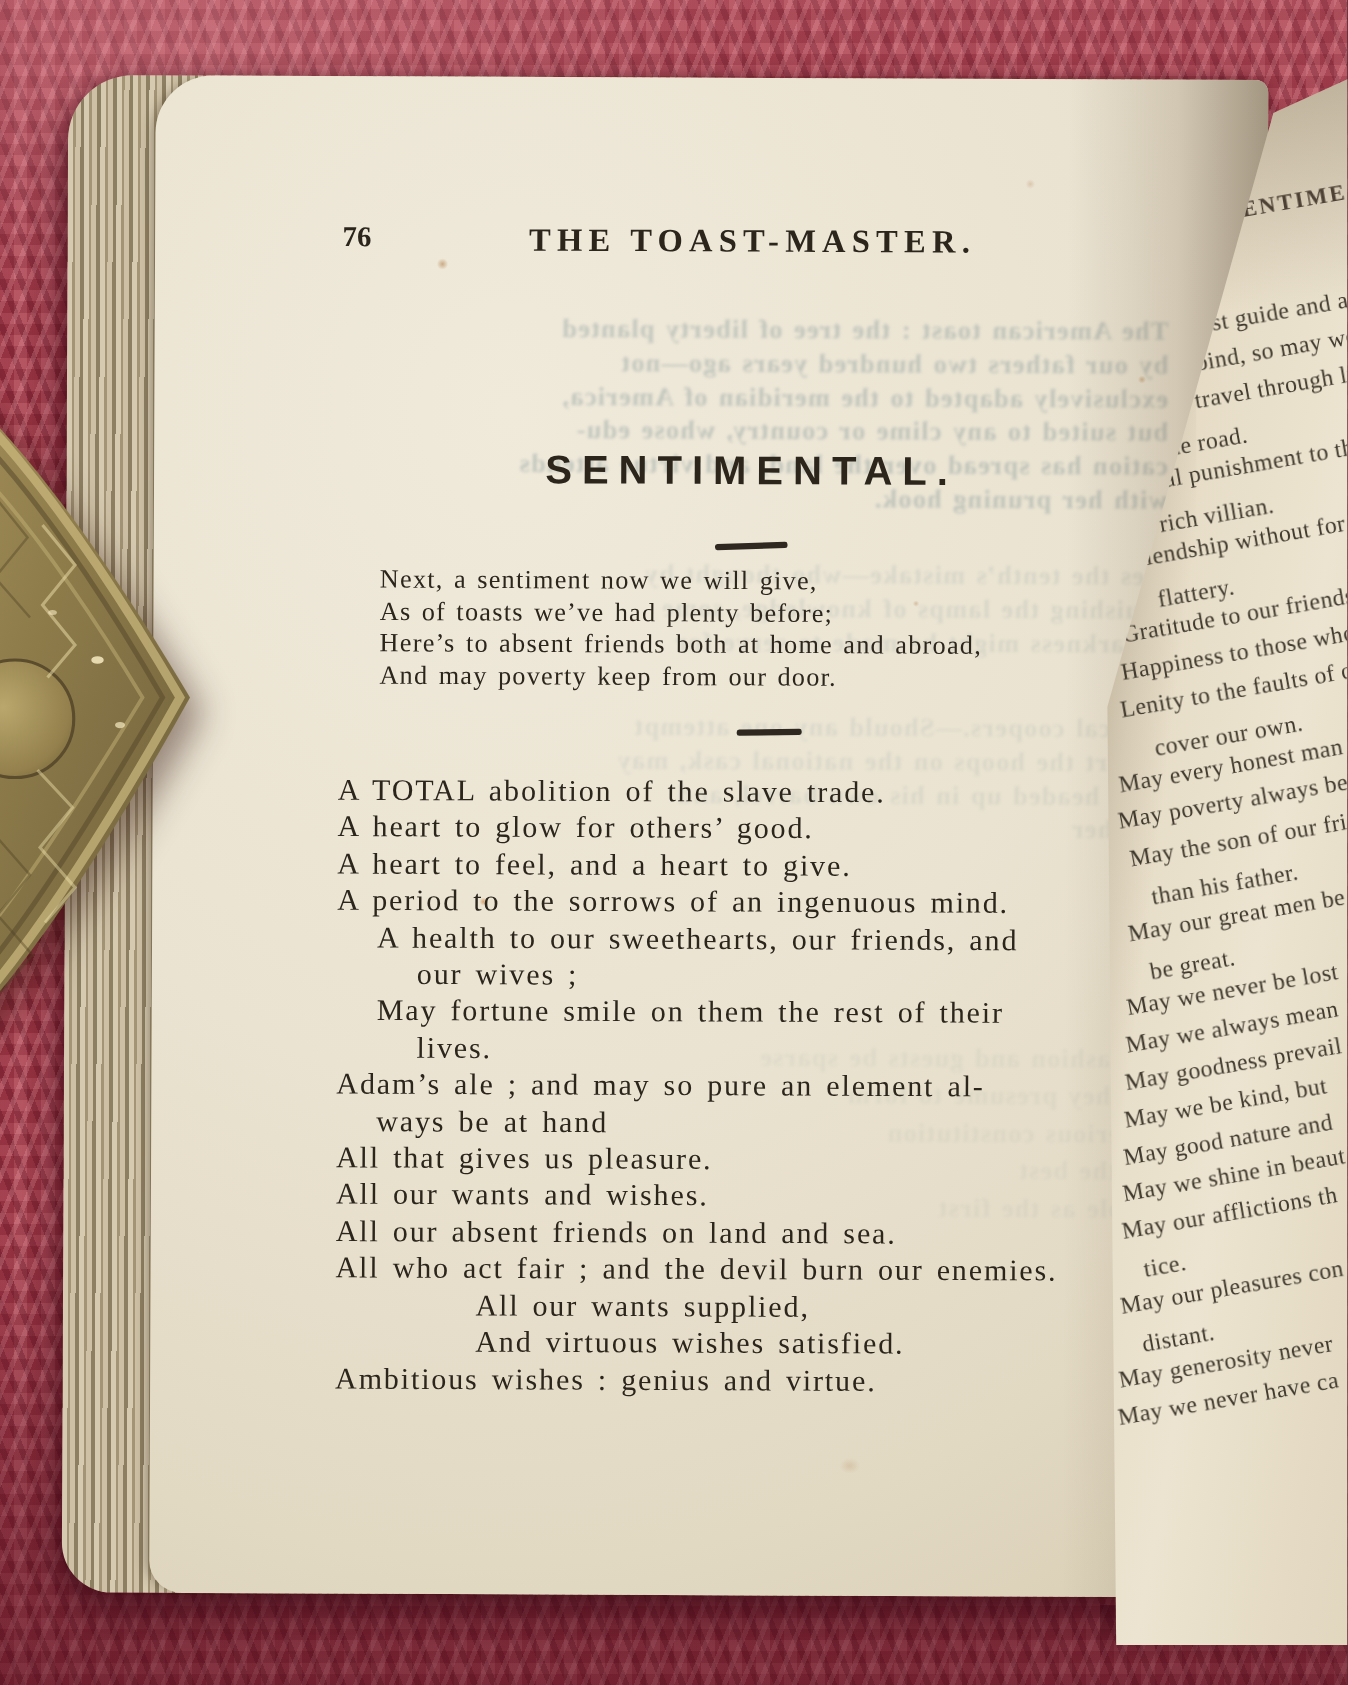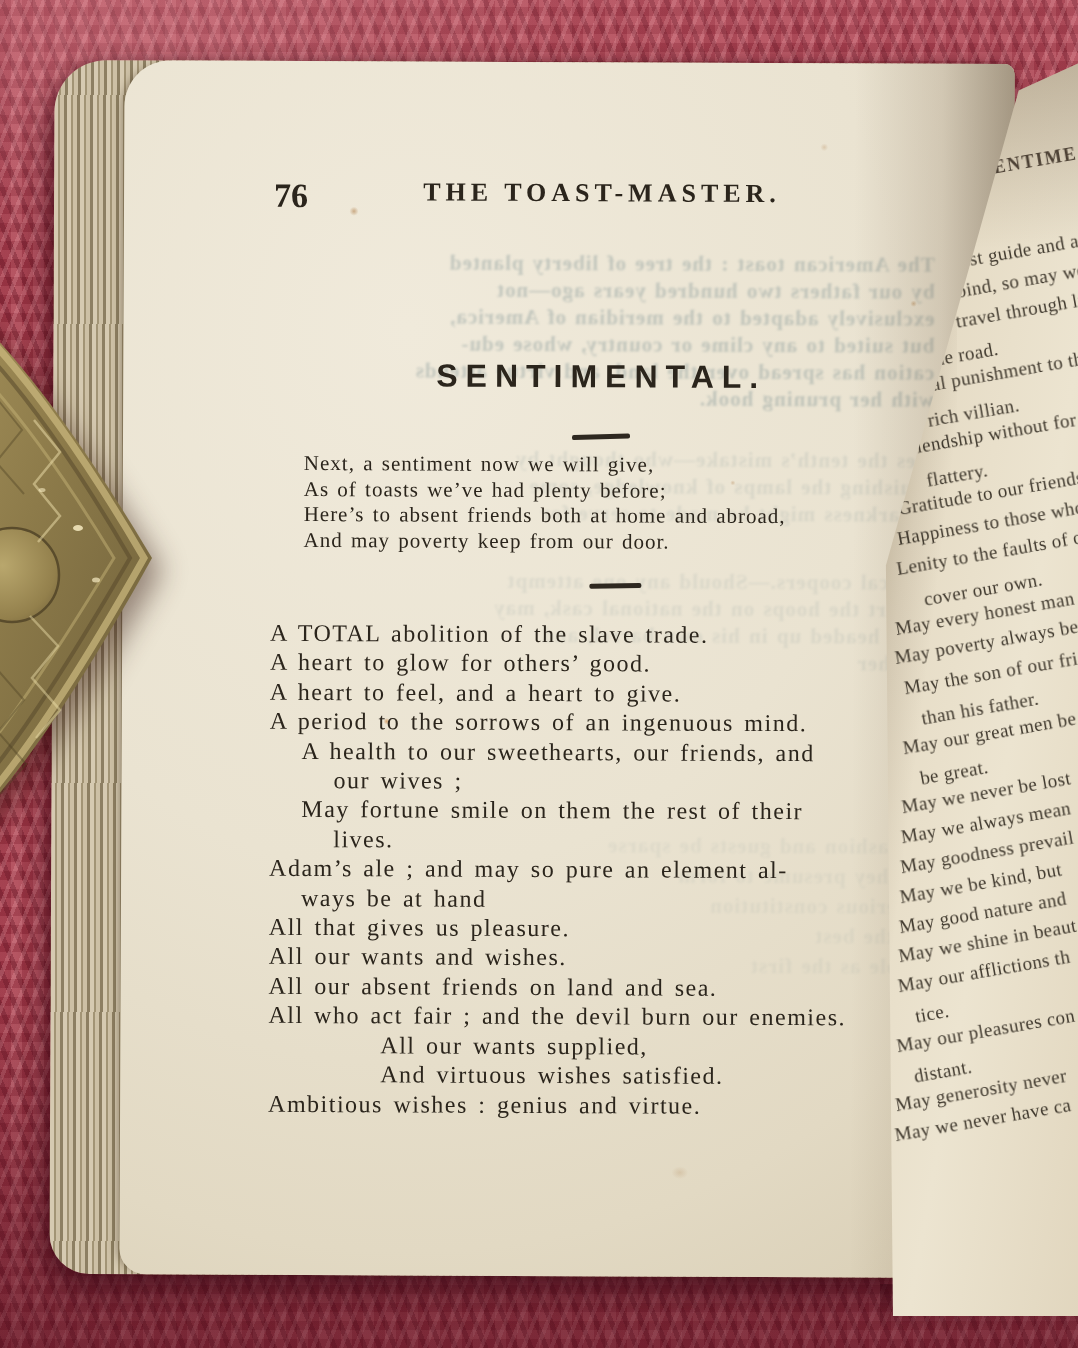--- a/index.html
+++ b/index.html
@@ -38,21 +38,21 @@
   .stains{position:absolute;inset:0;pointer-events:none;
     background-image:
       radial-gradient(7px 7px at 230px 150px, rgba(158,96,32,.45), rgba(0,0,0,0) 65%),
       radial-gradient(5px 5px at 790px 240px, rgba(158,96,32,.35), rgba(0,0,0,0) 65%),
       radial-gradient(5px 5px at 265px 660px, rgba(196,110,30,.55), rgba(0,0,0,0) 65%),
       radial-gradient(4px 4px at 610px 420px, rgba(160,100,40,.30), rgba(0,0,0,0) 65%),
       radial-gradient(12px 9px at 560px 1110px, rgba(150,92,32,.16), rgba(0,0,0,0) 70%),
       radial-gradient(6px 6px at 700px 84px, rgba(160,100,40,.22), rgba(0,0,0,0) 65%);
   }
   .lp-text{position:absolute;inset:0;color:#2b251c;}
-  .pageno{position:absolute;left:150px;top:116px;font-weight:700;font-size:34px;font-family:Liberation Serif, serif;}
+  .pageno{position:absolute;left:150px;top:116px;font-weight:700;font-size:23px;font-family:Liberation Serif, serif;}
   .runtitle{position:absolute;left:478px;top:116px;transform:translateX(-50%);
     font-weight:700;font-size:26px;letter-spacing:5px;white-space:nowrap;}
   .sect-title{position:absolute;left:478px;top:296px;transform:translateX(-50%);
     font-family:"Liberation Sans","DejaVu Sans",sans-serif;font-weight:700;font-size:32px;letter-spacing:8px;white-space:nowrap;}
   .rule{position:absolute;height:5px;background:#2e2820;border-radius:2px;}
   .r1{left:449px;top:372px;width:58px;transform:rotate(-2deg);}
   .r2{left:467px;top:521px;width:52px;transform:rotate(-1deg);}
   .verse{position:absolute;left:181px;top:390px;font-size:21px;line-height:25.5px;
     letter-spacing:1px;word-spacing:2px;}
   .toasts{position:absolute;left:148px;top:558px;font-size:24px;line-height:29.4px;

